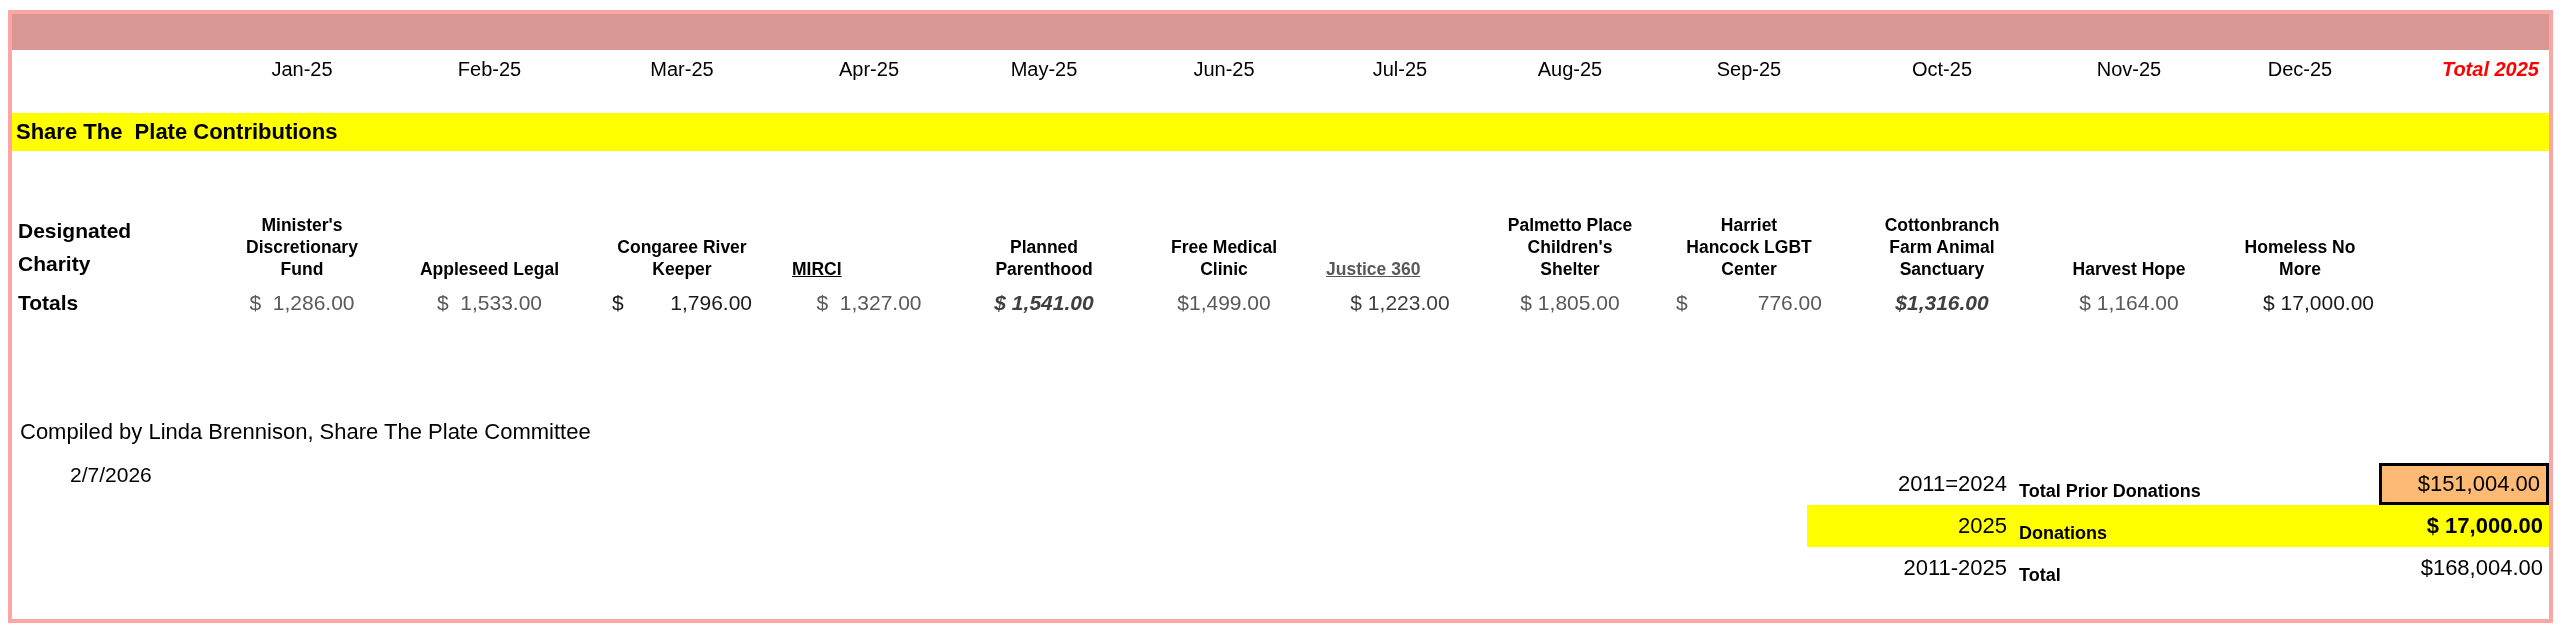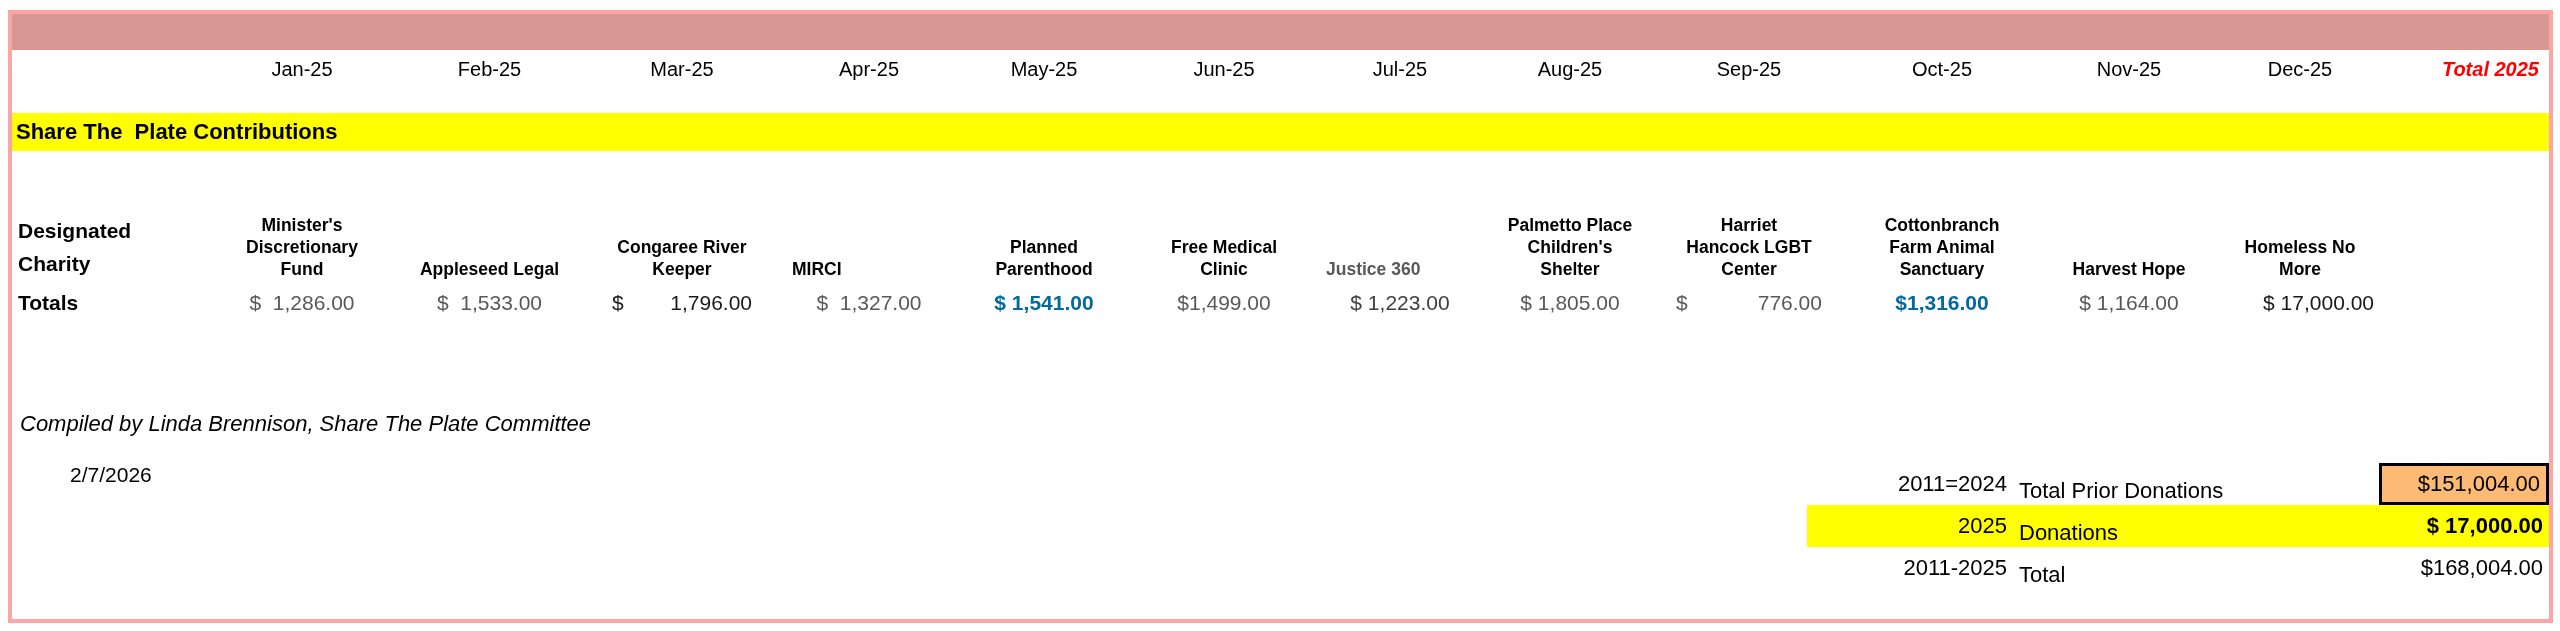--- a/index.html
+++ b/index.html
@@ -31,54 +31,54 @@
   .months-row .cell.total-col {
     justify-content:flex-end; padding-right:10px;
     color:#ff0000; font-weight:bold; font-style:italic;
   }
   .names-row { height:108px; }
   .names-row .cell {
     display:flex; align-items:flex-end; justify-content:center; text-align:center;
     font-size:17.5px; font-weight:bold; line-height:1.25;
     white-space:pre-line; padding-bottom:2px;
   }
-  .names-row .cell.c-left { justify-content:flex-start; text-align:left; padding-left:10px; }
+  .names-row .cell.c-left { justify-content:flex-start; text-align:left; padding-left:10px;text-decoration:underline; }
   .names-row .cell.c-gray { color:#595959; }
   .names-row .rowlabel {
     justify-content:flex-start; text-align:left; padding-left:6px;
     font-size:21px; line-height:1.6;
   }
   .totals-row { height:40px; }
   .totals-row .cell {
     display:flex; align-items:center; justify-content:center;
     font-size:21px; white-space:pre;
   }
   .totals-row .rowlabel {
     justify-content:flex-start; padding-left:6px; font-weight:bold; font-size:21px;
   }
   .totals-row .cell.total-col { justify-content:flex-end; padding-right:10px; }
   .v-gray  { color:#595959; }
   .v-dark  { color:#3f3f3f; }
   .v-black { color:#1a1a1a; }
-  .v-bold  { color:#0369a1; font-weight:bold; }
+  .v-bold  { color:#404040; font-weight:bold;font-style:italic; }
 
   .footer { position:relative; height:333px; }
   .compiled {
-    position:absolute; left:8px; top:88px;
-    font-style:italic; font-size:22px;
+    position:absolute; left:8px; top:96px;
+    font-size:22px;
   }
   .date { position:absolute; left:58px; top:140px; font-size:21px; }
 
   .summary { position:absolute; right:0; top:140px; width:742px; }
   .summary .srow {
     display:grid; grid-template-columns:200px 372px 170px; height:42px;
     align-items:center;
   }
   .summary .years { text-align:right; font-size:22px; }
-  .summary .slabel { text-align:left; font-weight:normal; font-size:22px; padding-left:12px;margin-top:14px; }
+  .summary .slabel { text-align:left; font-weight:bold; font-size:18px; padding-left:12px;margin-top:14px; }
   .summary .svalue { text-align:right; font-size:22px; padding-right:6px; white-space:pre; }
   .summary .srow.highlight { background:#ffff00; }
   .summary .srow.highlight .svalue { font-weight:bold; }
   .summary .svalue.boxed {
     border:3px solid #000; height:42px; line-height:36px; background:#fdba74;
   }
 </style>
 </head>
 <body>
 

